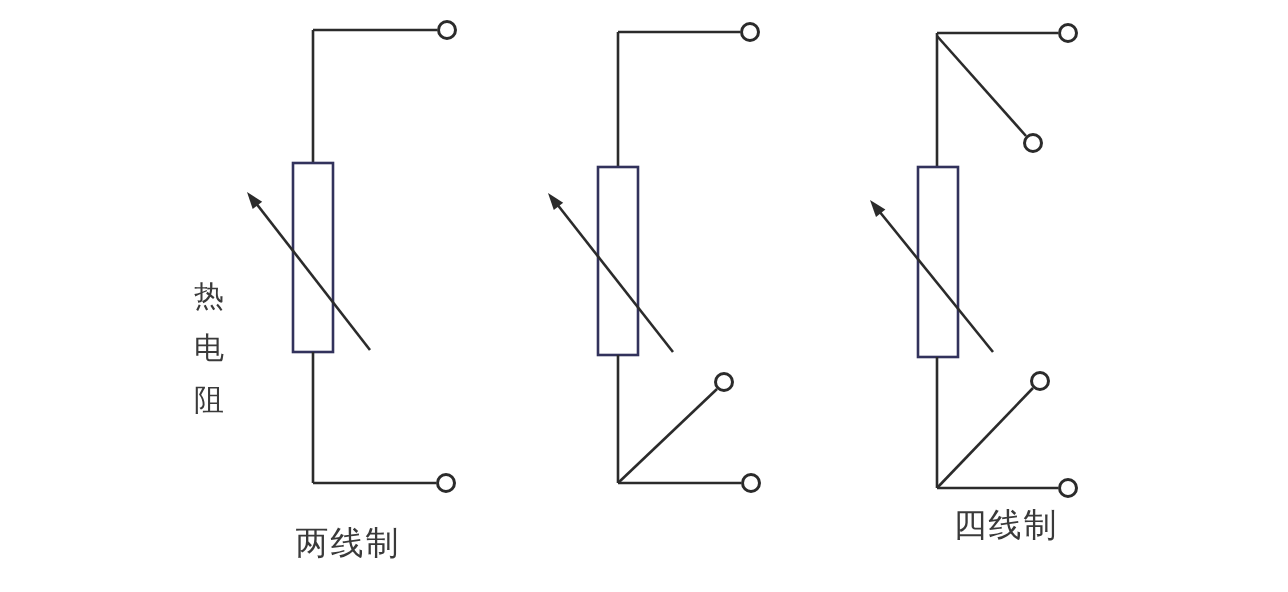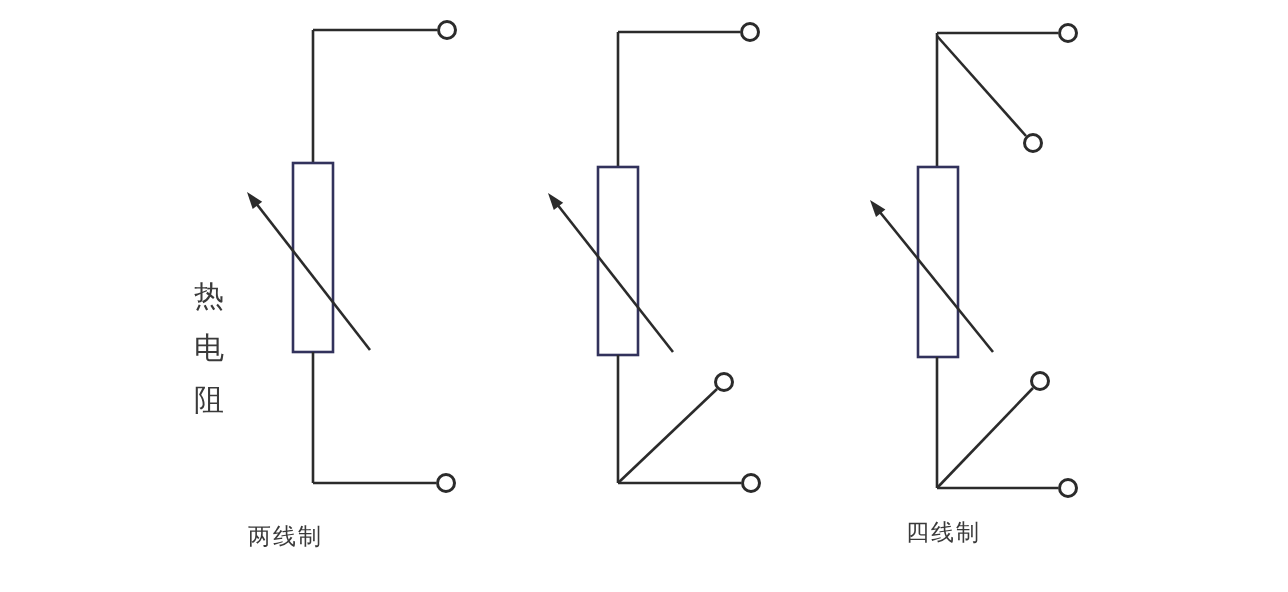--- a/index.html
+++ b/index.html
@@ -41,22 +41,23 @@
     stroke-width: 2.6;
     fill: none;
   }
   .arrow-head {
     fill: var(--wire, #2b2b2b);
     stroke: none;
   }
   .label {
     position: absolute;
     color: var(--text, #3a3a3a);
-    font-size: 23px;
+    font-size: 33px;
     letter-spacing: 2px;
+    text-align: center;
     width: 200px;
     white-space: nowrap;
   }
   .vertical-label {
     position: absolute;
     left: 194px;
     top: 270px;
     width: 38px;
     color: var(--text, #3a3a3a);
     font-size: 30px;
@@ -113,15 +114,15 @@
       <line class="wire" x1="937" y1="488" x2="1033" y2="388"></line>
       <circle class="terminal" cx="1040" cy="381" r="8.5"></circle>
     </g>
   </svg>
 
   <div class="vertical-label">热电阻</div>
 
   <div class="label" style="left:248px; top:521px;">两线制</div>
 
 
-  <div class="label" style="left:906px; top:517px;">四线制</div>
+  <div class="label" style="left:906px; top:503px;">四线制</div>
 
 </div>
 
 </body></html>

